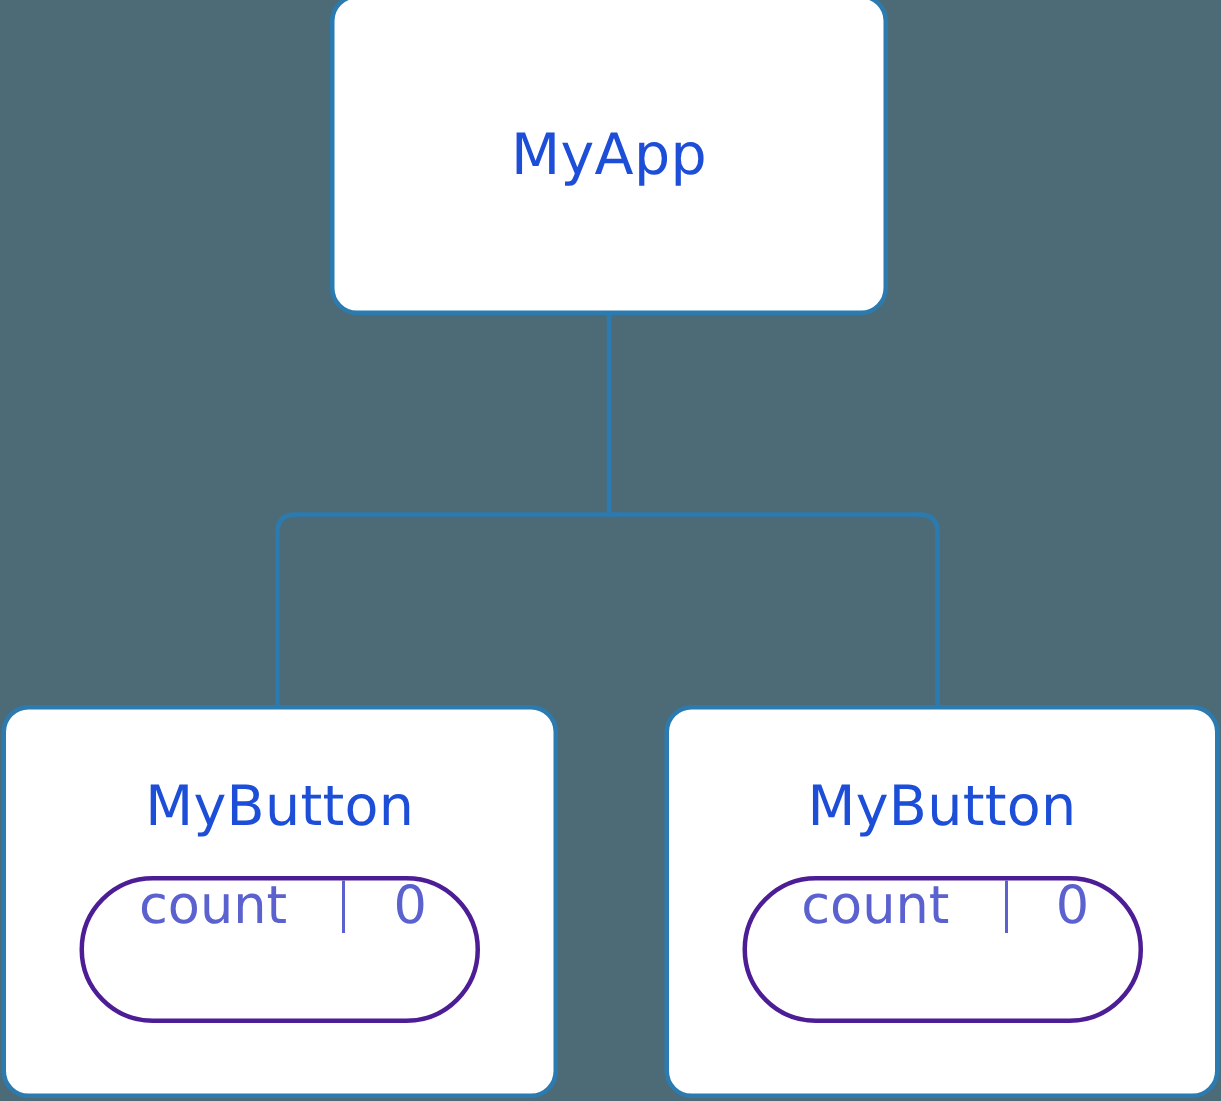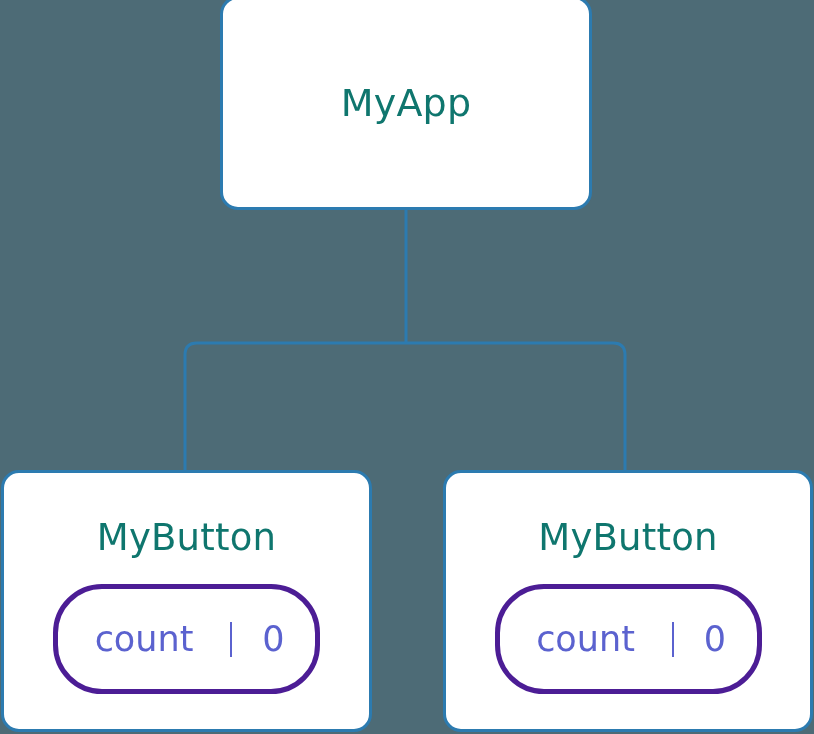--- a/index.html
+++ b/index.html
@@ -61,47 +61,47 @@
   }
 
   #node-mybutton-right {
     left: 443px;
     top: 470px;
     width: 370px;
     height: 262px;
   }
 
   .node-title {
-    color: #0f766e;
+    color: #1d4ed8;
     font-size: 37px;
     line-height: 1;
     font-weight: 400;
     letter-spacing: 0.2px;
     white-space: nowrap;
   }
 
   #node-myapp .node-title {
     font-size: 38px;
   }
 
   .child-title {
     margin-top: 46px;
     text-align: right;
   }
 
   
   .state-capsule {
     margin-top: 28px;
-    height: 110px;
+    height: 98px;
     width: 267px;
-    border: 5px solid #4c1d95;
+    border: 3px solid #4c1d95;
     border-radius: 49px;
     box-sizing: border-box;
     display: flex;
-    align-items: center;
+    align-items: flex-start;
     background: transparent;
   }
 
   .state-key {
     flex: 0 0 174px;
     display: flex;
     align-items: center;
     justify-content: center;
     border-right: 2px solid #5b62cf;
     box-sizing: border-box;

